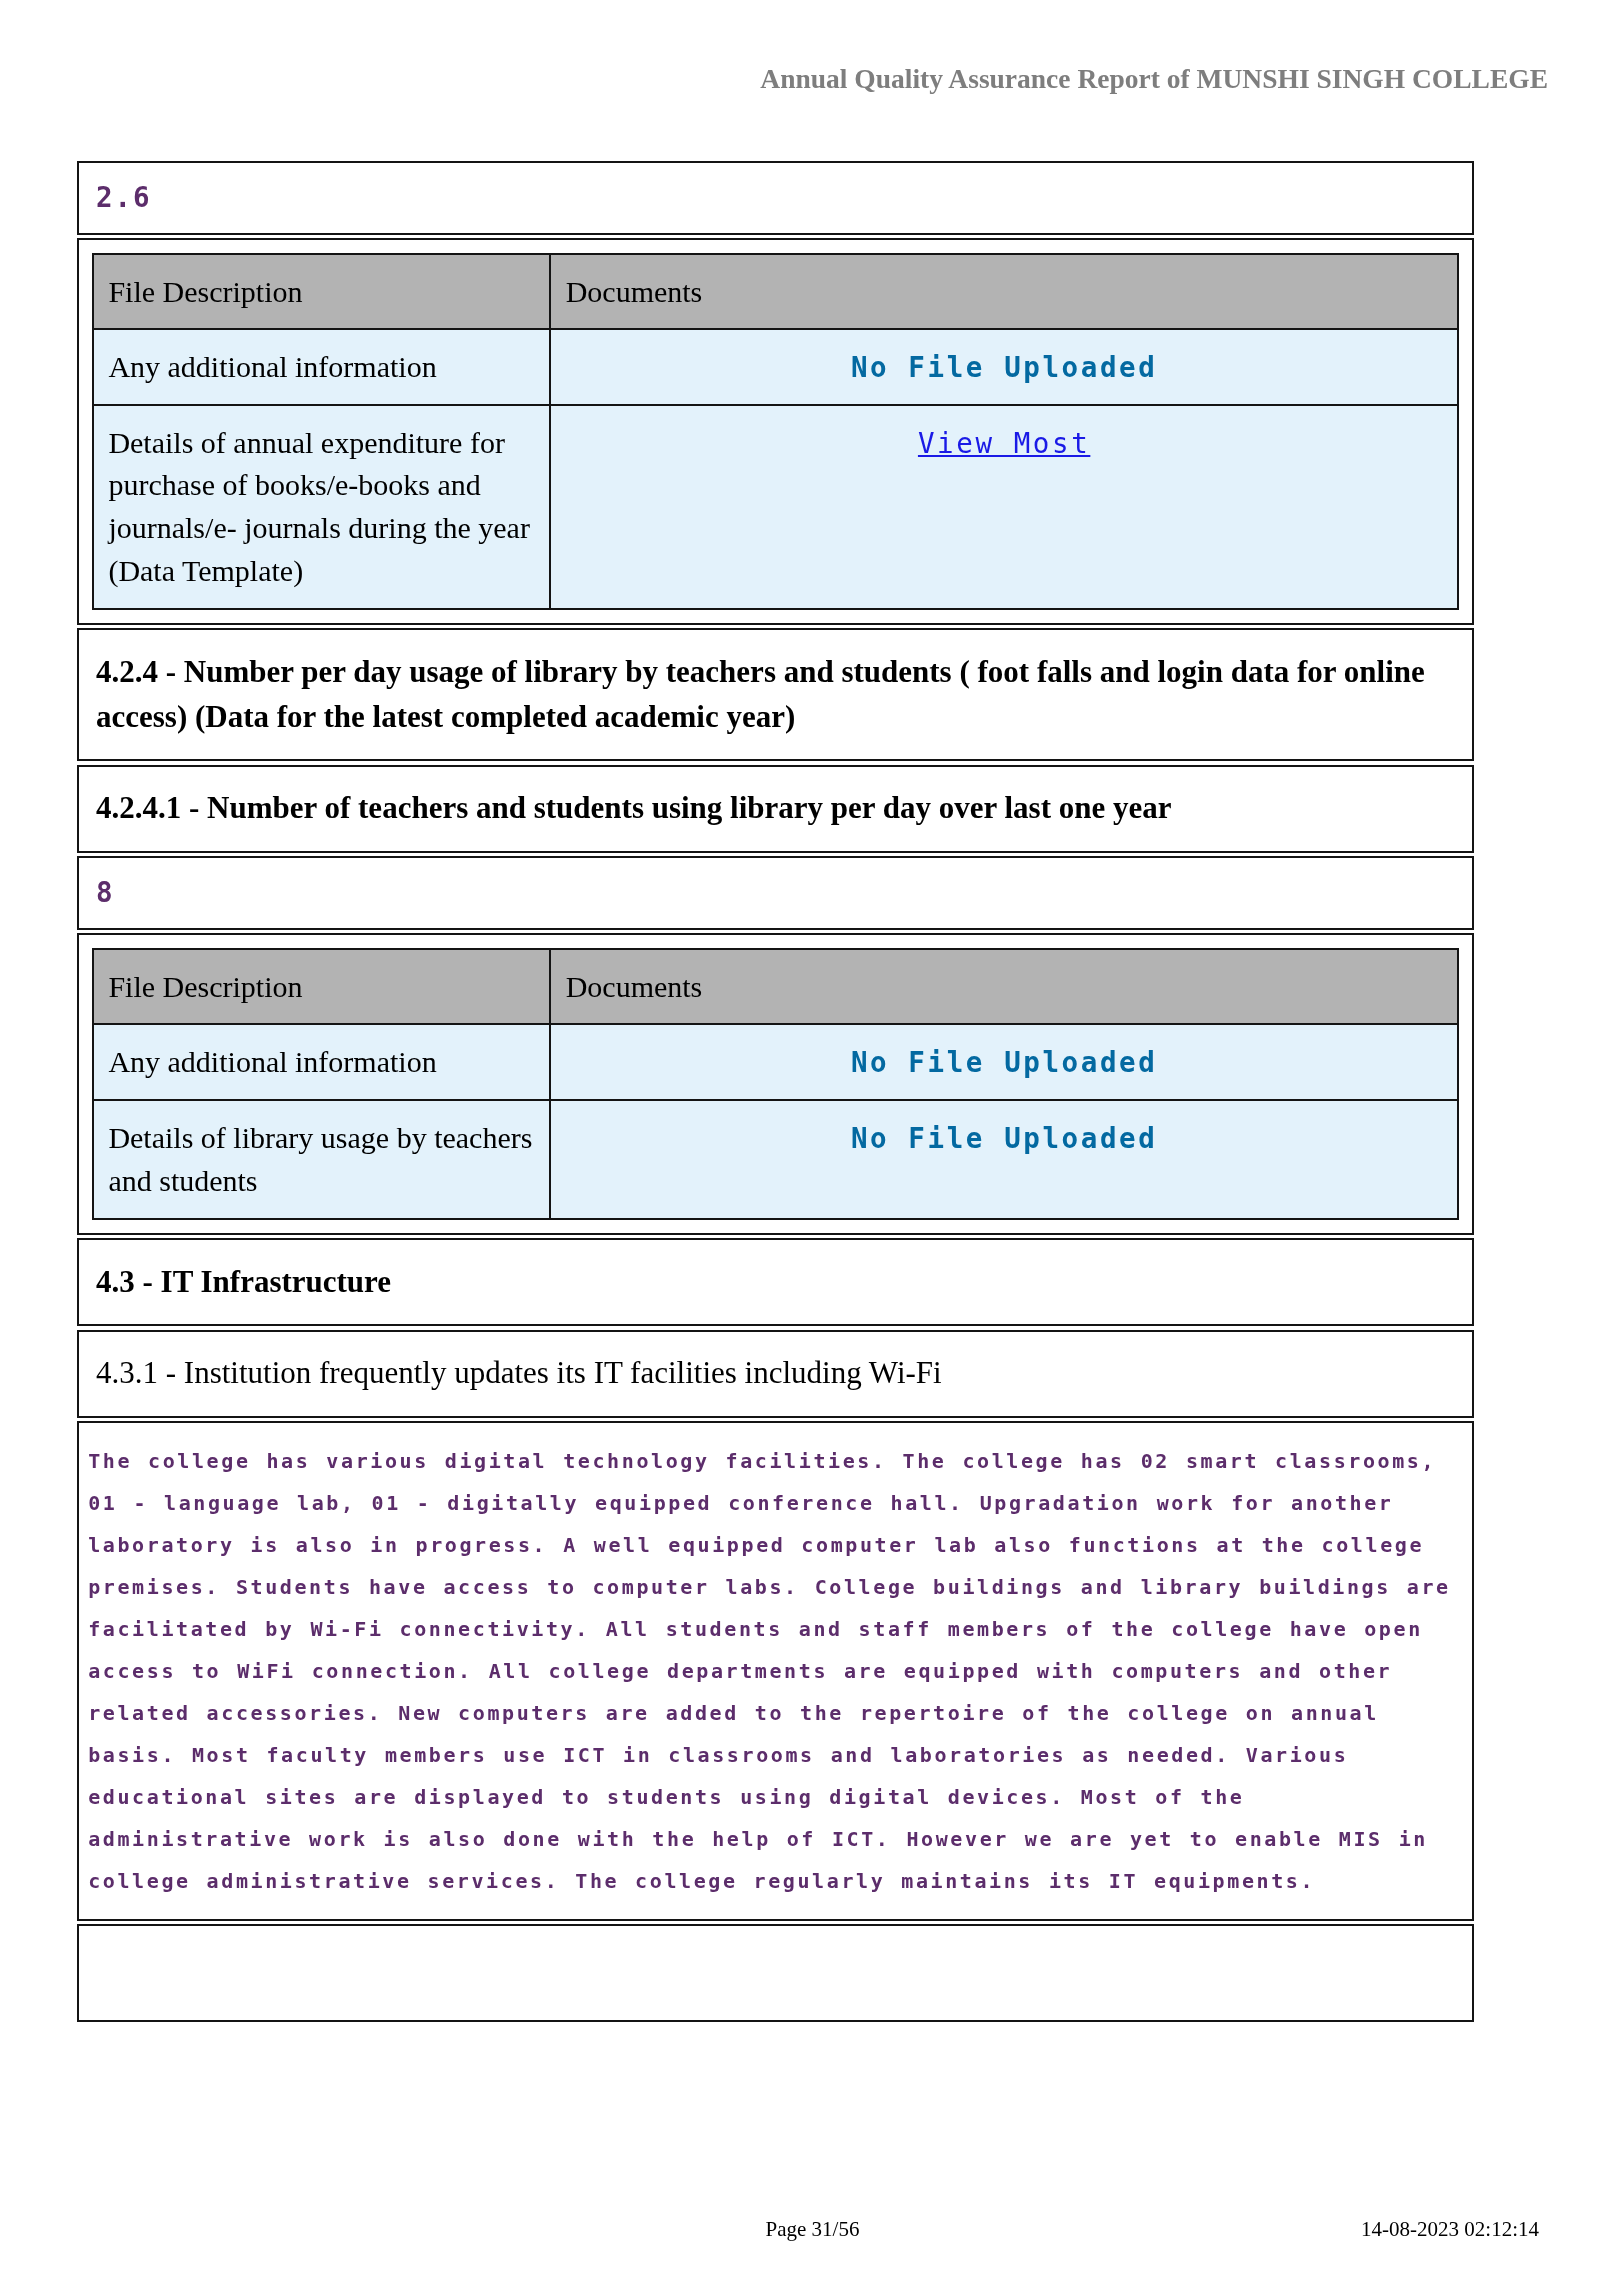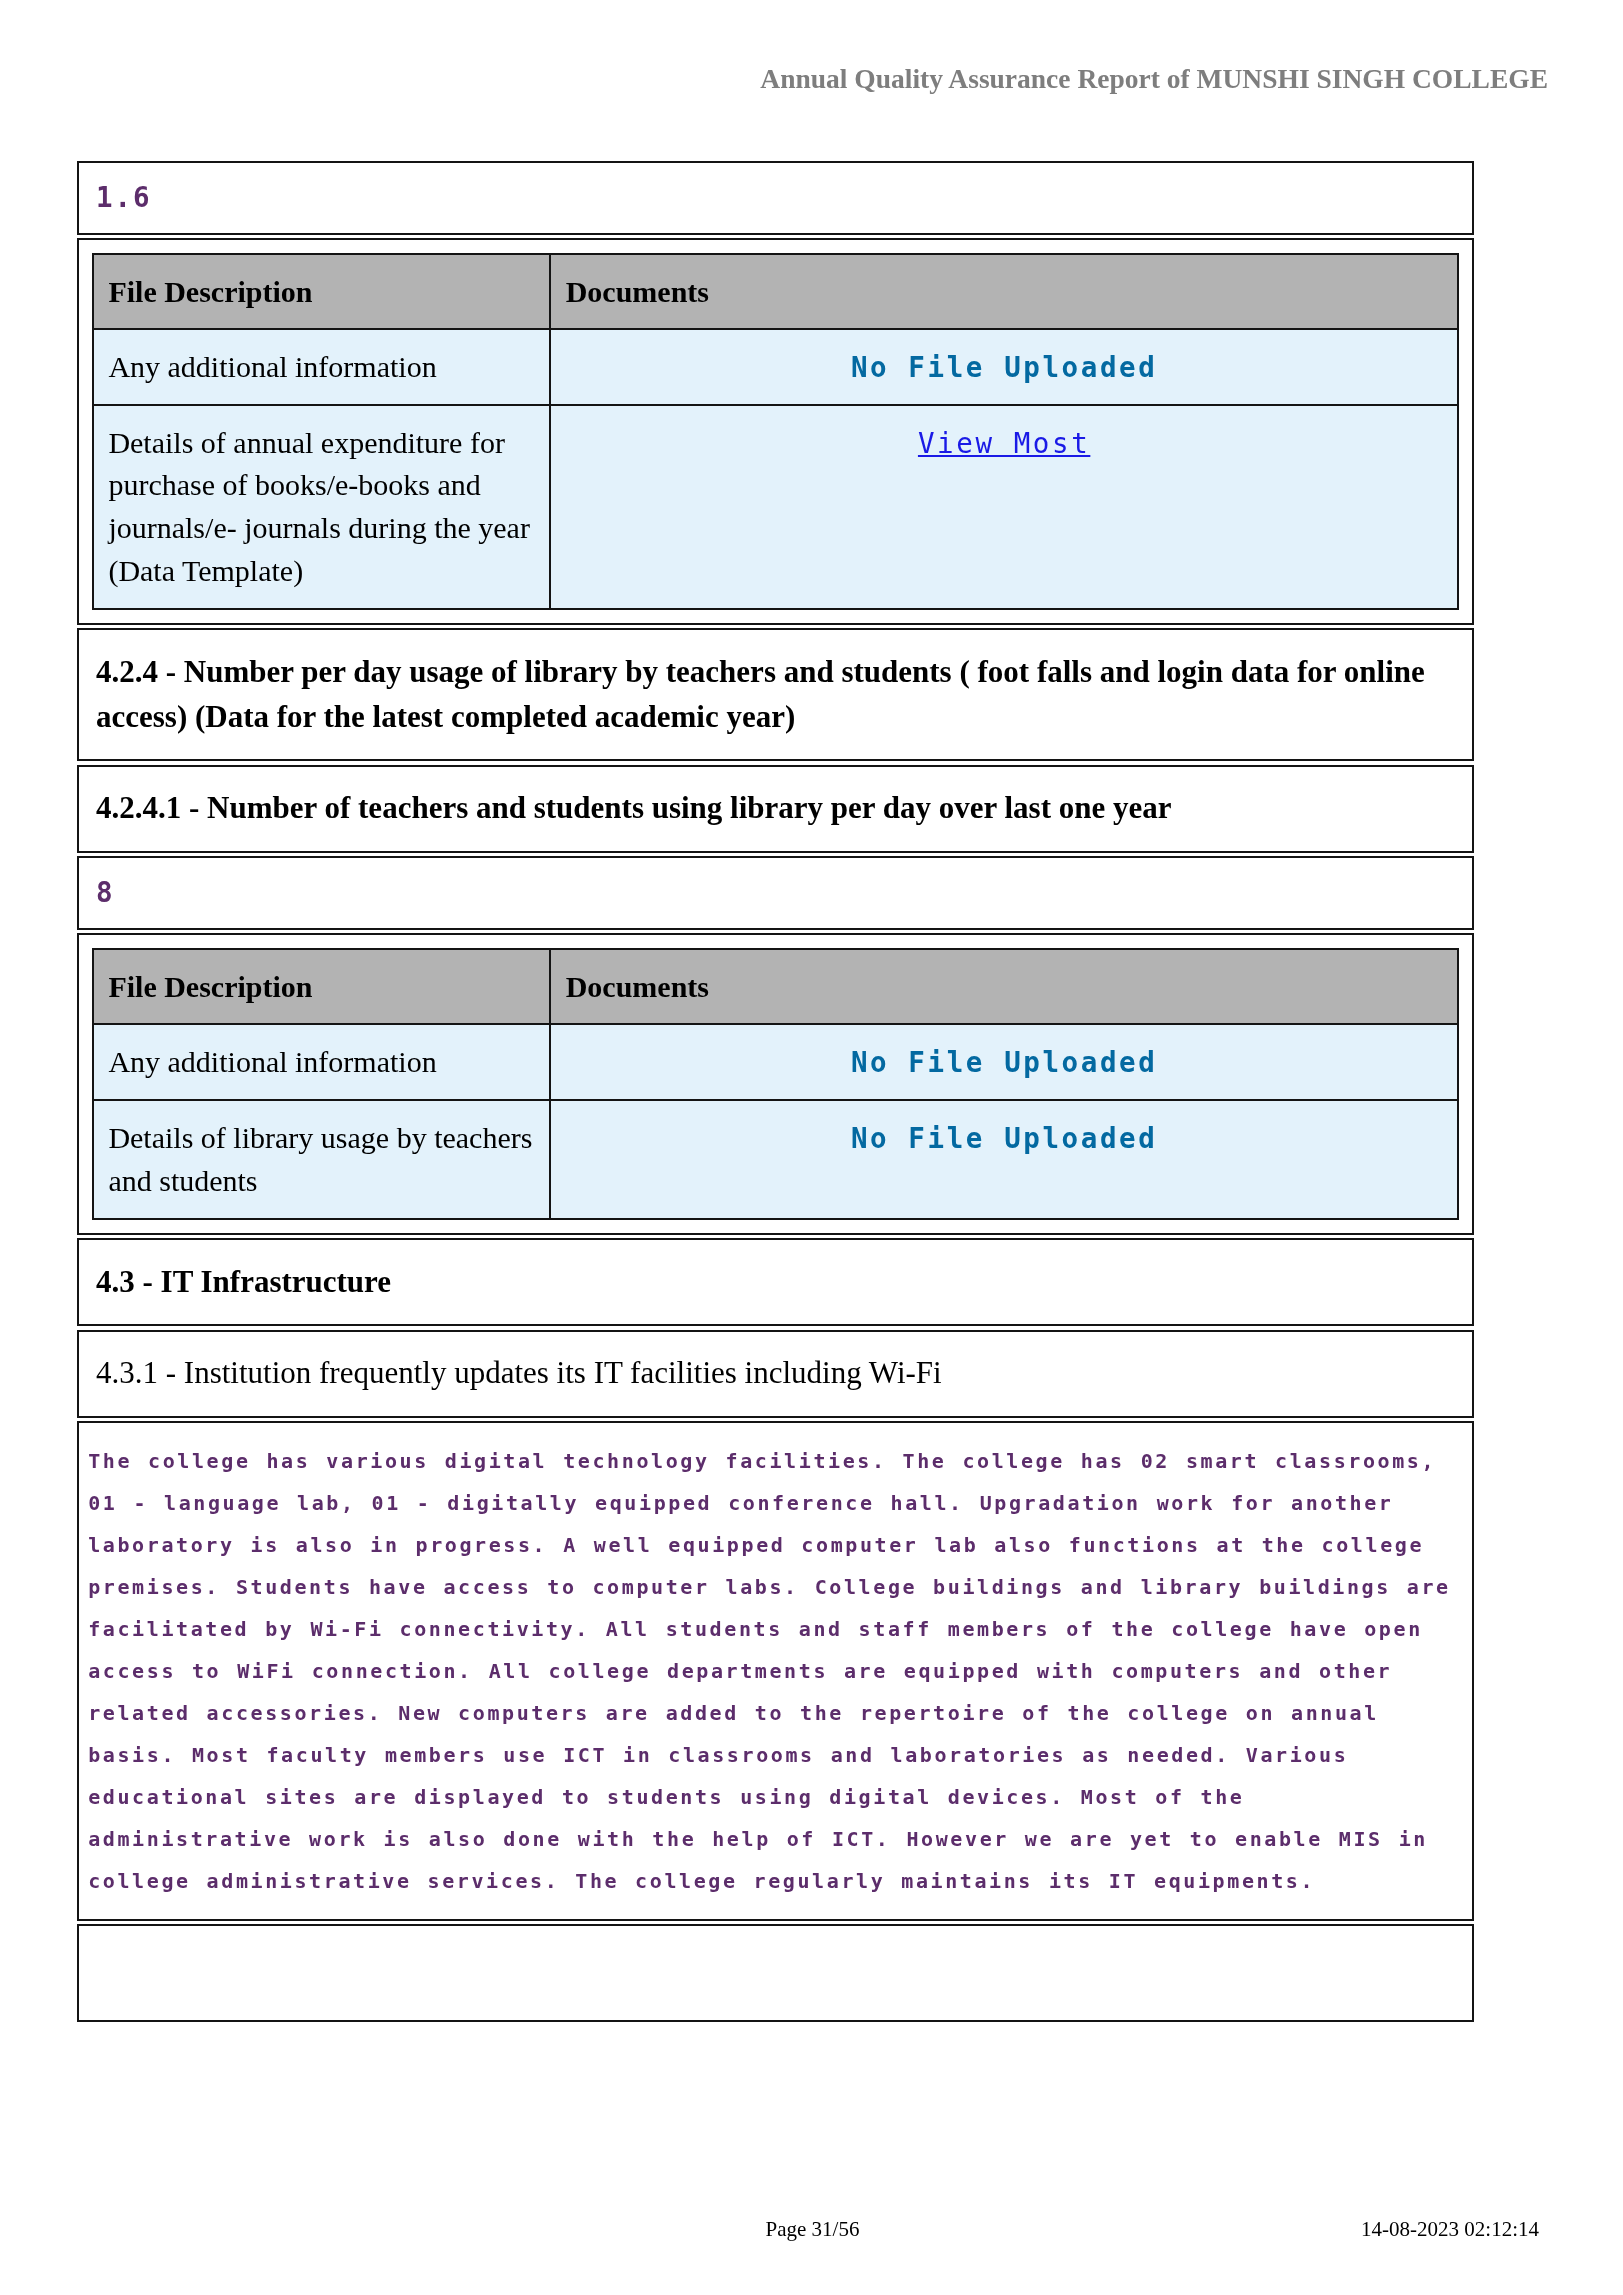--- a/index.html
+++ b/index.html
@@ -54,21 +54,21 @@
   table.file-table {
     width: 100%;
     border-collapse: collapse;
     table-layout: fixed;
   }
   .file-table col.c1 { width: 33.5%; }
   .file-table col.c2 { width: 66.5%; }
   .file-table th {
     background: #b3b3b3;
     border: 2px solid #141414;
-    font-weight: bold;
+    font-weight: normal;
     font-size: 30px;
     text-align: left;
     padding: 19.6px 14.4px;
   }
   .file-table td {
     background: #e3f2fb;
     border: 2px solid #141414;
     font-size: 30px;
     line-height: 1.42;
     vertical-align: top;
@@ -123,21 +123,21 @@
 </head>
 <body>
 
 <div class="page">
 
   <div class="doc-header">Annual Quality Assurance Report of MUNSHI SINGH COLLEGE</div>
 
   <div class="content">
 
     <div class="box mono-value-box">
-      <span>1.6</span>
+      <span>2.6</span>
     </div>
 
     <div class="box table-wrap">
       <table class="file-table">
         <colgroup>
             <col class="c1">
             <col class="c2">
           </colgroup>
         <tbody>
             <tr>

